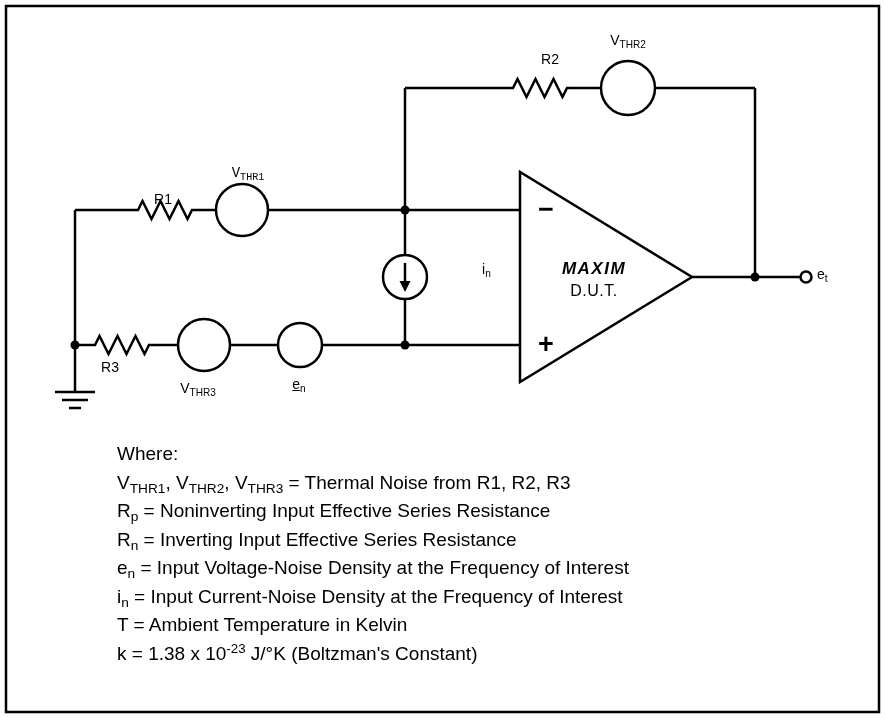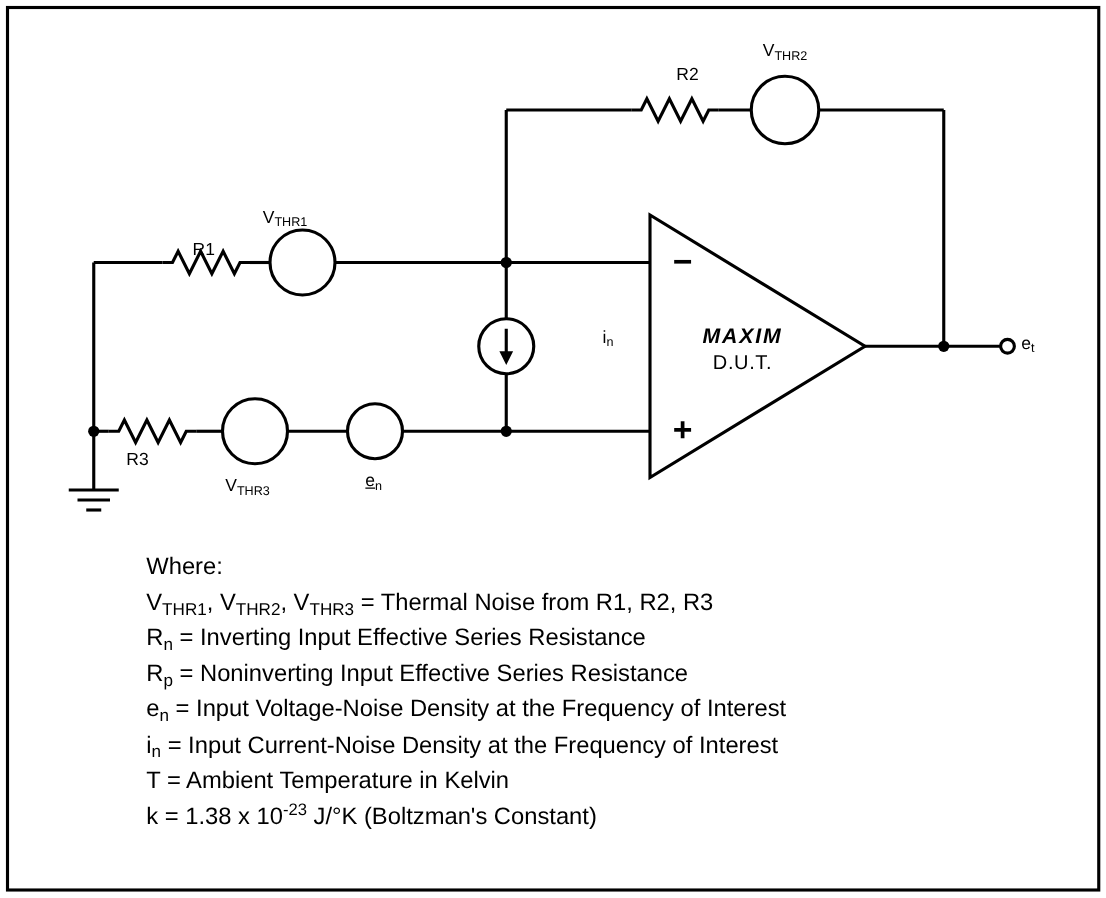--- a/index.html
+++ b/index.html
@@ -123,39 +123,39 @@
 
     <circle cx="405" cy="210" r="4.5" fill="#000"></circle>
     <circle cx="405" cy="345" r="4.5" fill="#000"></circle>
     <circle cx="75" cy="345" r="4.5" fill="#000"></circle>
     <circle cx="755" cy="277" r="4.5" fill="#000"></circle>
 
     <circle cx="806" cy="277" r="5.5" fill="#fff" stroke="#000" stroke-width="2.5"></circle>
   </svg>
 
   <div class="label centered" style="left:163px; top:174px;margin-top:18px;">R1</div>
-  <div class="label centered" style="left:228px; top:166px;"><span>V</span><sub>THR1</sub></div>
+  <div class="label centered" style="left:248px; top:166px;font-family:Liberation Mono, monospace;"><span>V</span><sub>THR1</sub></div>
   <div class="label centered" style="left:550px; top:52px;">R2</div>
   <div class="label centered" style="left:628px; top:33px;"><span>V</span><sub>THR2</sub></div>
   <div class="label centered" style="left:110px; top:360px;">R3</div>
   <div class="label centered" style="left:198px; top:381px;"><span>V</span><sub>THR3</sub></div>
   <div class="label centered" style="left:299px; top:377px;text-decoration:underline;"><span>e</span><sub>n</sub></div>
   <div class="label" style="left:434px; top:262px;margin-left:48px;"><span>i</span><sub>n</sub></div>
   <div class="label" style="left:817px; top:267px;"><span>e</span><sub>t</sub></div>
 
   <div class="label pm centered" style="left:546px; top:196px;">−</div>
   <div class="label pm centered" style="left:546px; top:331px;">+</div>
   <div class="label brand centered" style="left:594px; top:260px;">MAXIM</div>
   <div class="label dut centered" style="left:594px; top:283px;">D.U.T.</div>
 
 
   <div class="legend-block">
     <div>Where:</div>
     <div><span>V</span><sub>THR1</sub><span>, V</span><sub>THR2</sub><span>, V</span><sub>THR3</sub><span> = Thermal Noise from R1, R2, R3</span></div>
+    <div><span>R</span><sub>p</sub><span> = Noninverting Input Effective Series Resistance</span></div>
     <div><span>R</span><sub>n</sub><span> = Inverting Input Effective Series Resistance</span></div>
-    <div><span>R</span><sub>p</sub><span> = Noninverting Input Effective Series Resistance</span></div>
     <div><span>e</span><sub>n</sub><span> = Input Voltage-Noise Density at the Frequency of Interest</span></div>
     <div><span>i</span><sub>n</sub><span> = Input Current-Noise Density at the Frequency of Interest</span></div>
     <div><span>T = Ambient Temperature in Kelvin</span></div>
     <div><span>k = 1.38 x 10</span><sup>-23</sup><span> J/°K (Boltzman's Constant)</span></div>
   </div>
 
 </div>
 
 </body></html>

